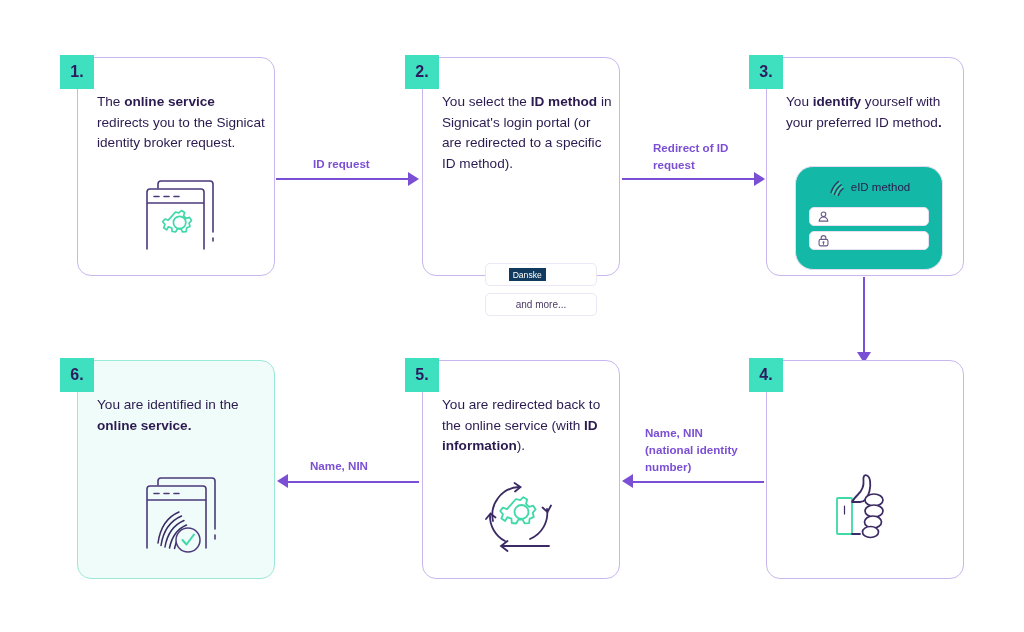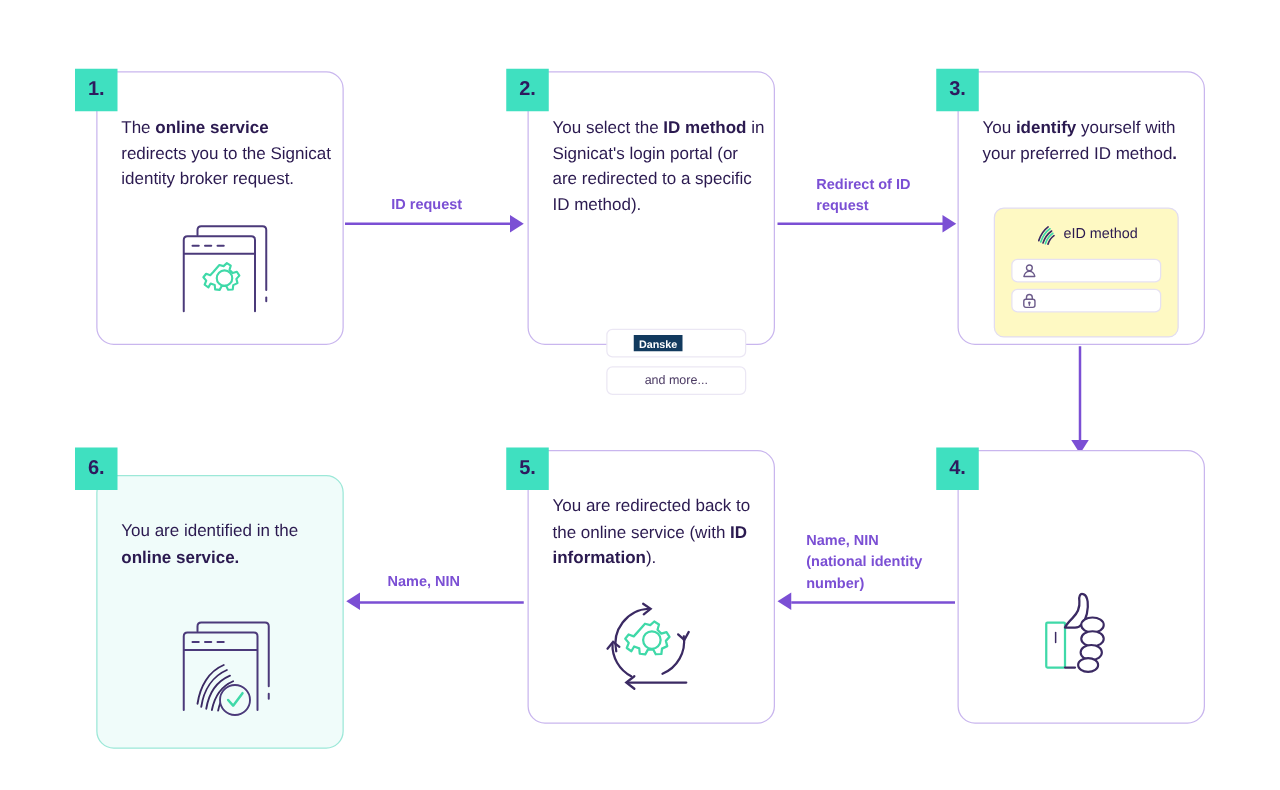--- a/index.html
+++ b/index.html
@@ -122,33 +122,33 @@
     position: absolute;
     left: 62px;
     width: 112px;
     height: 23px;
     border: 1px solid #ebe7f4;
     border-radius: 5px;
     background: #ffffff;
     display: flex; align-items: center; justify-content: center;
     z-index: 6;
   }
-  .danske-wrap { display: flex; align-items: stretch; height: 13px; font-size: 8.6px; font-weight: 700;}
+  .danske-wrap { display: flex; align-items: stretch; height: 13px; font-size: 8.6px; font-weight: 400;}
   .danske-a { background: #123a5e; color: #fff; padding: 0 4px; display:flex; align-items:center;}
   .danske-b { background: #eef4f8; color: #123a5e; padding: 0 4px; display:flex; align-items:center;margin-top:32px;}
   .and-more { color: #4b3a63; font-size: 10px; }
 
   
   .eid-card {
     position: absolute;
     left: 28px; top: 108px;
     width: 148px;
     border: 1.2px solid #e1dcf1;
-    border-radius: 8px;
-    background: #fef9c3;
+    border-radius: 18px;
+    background: #14b8a6;
     padding: 11px 13px 14px 13px;
   }
   .eid-title {
     display: flex; align-items: center; justify-content: center; gap: 6px;
     color: #2b1a50; font-size: 11.5px; font-weight: 400;
     margin-bottom: 11px;
   }
   .eid-field {
     height: 19px;
     border: 1px solid #e6e1f2;
@@ -288,21 +288,21 @@
         </g>
         <g stroke="#3fd9a8" stroke-width="1.8" fill="none" stroke-linejoin="round">
           <path d="M39 30 l4.2 1.1 3.2 -2.9 3.8 2.4 -1.2 4.2 3 3.1 4.2 -1.2 2.4 3.8 -2.9 3.2 1.1 4.2 -4.2 2 -.5 4.3 -4.5 .2 -2 -3.8 -4.3 .1 -2.1 3.8 -4.4 -.5 -.4 -4.3 -4.1 -1.5 -2.2 3.8 -3.7 -2.6 1.6 -4.1 -2.8 -3.3 2.7 -3.4 4.1 1.5 2.9 -3.2z"></path>
           <circle cx="44.5" cy="43" r="7"></circle>
         </g>
       </svg>
     </div>
   </div>
   <div class="badge" style="left:405px; top:358px;">5.</div>
 
-  <div class="card highlight" style="left:77px; top:380px; width:198px; height:219px;">
+  <div class="card highlight" style="left:77px; top:360px; width:198px; height:219px;">
     <div class="card-text" id="txt-6"><span>You are identified in the </span><b>online service.</b></div>
     <div class="icon-art" style="left:56px; top:108px;">
       <svg width="94" height="90" viewBox="0 0 94 90" fill="none">
         <path d="M24 16 L24 12 Q24 9 27 9 L78 9 Q81 9 81 12 L81 60" stroke="#4b3a7a" stroke-width="1.6" stroke-linecap="round"></path>
         <path d="M81 66 L81 70" stroke="#4b3a7a" stroke-width="1.6" stroke-linecap="round"></path>
         <path d="M13 79 L13 20 Q13 17 16 17 L69 17 Q72 17 72 20 L72 79" stroke="#4b3a7a" stroke-width="1.6" stroke-linecap="round"></path>
         <path d="M13 31 L72 31" stroke="#4b3a7a" stroke-width="1.6"></path>
         <path d="M20 24.5 L25 24.5 M30 24.5 L35 24.5 M40 24.5 L45 24.5" stroke="#4b3a7a" stroke-width="1.6" stroke-linecap="round"></path>
         <g stroke="#3b2a63" stroke-width="1.5" fill="none" stroke-linecap="round">
           <path d="M24 74 C26 60 33 48 45 43"></path>

